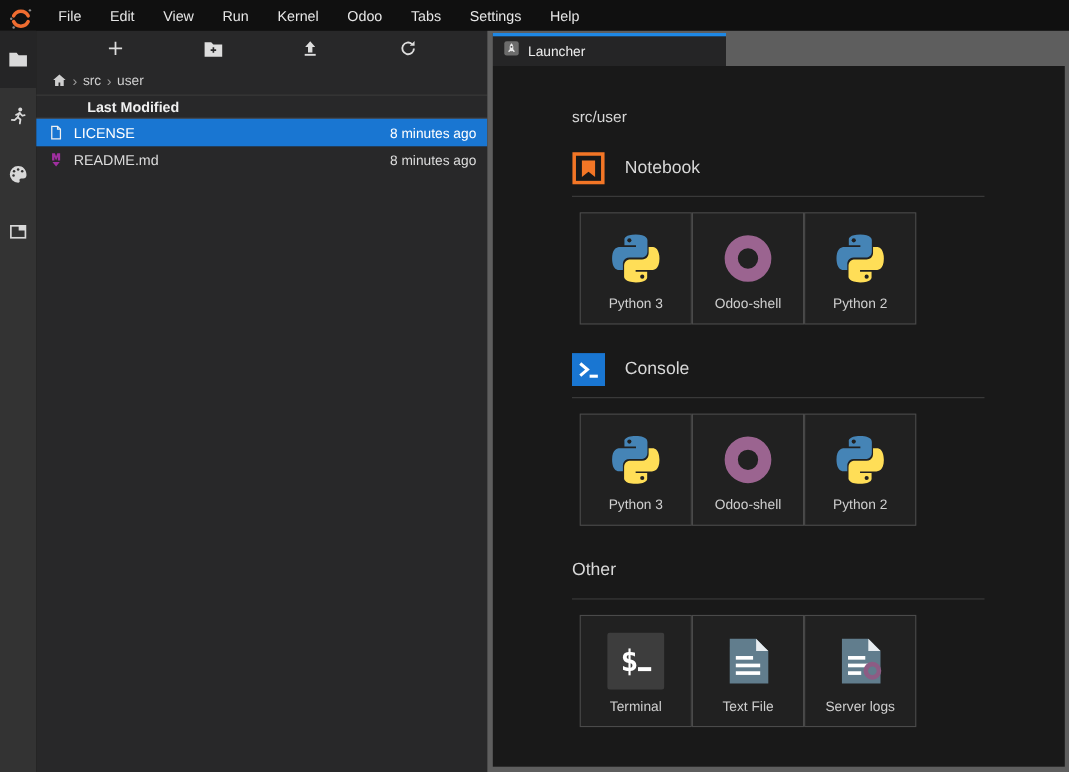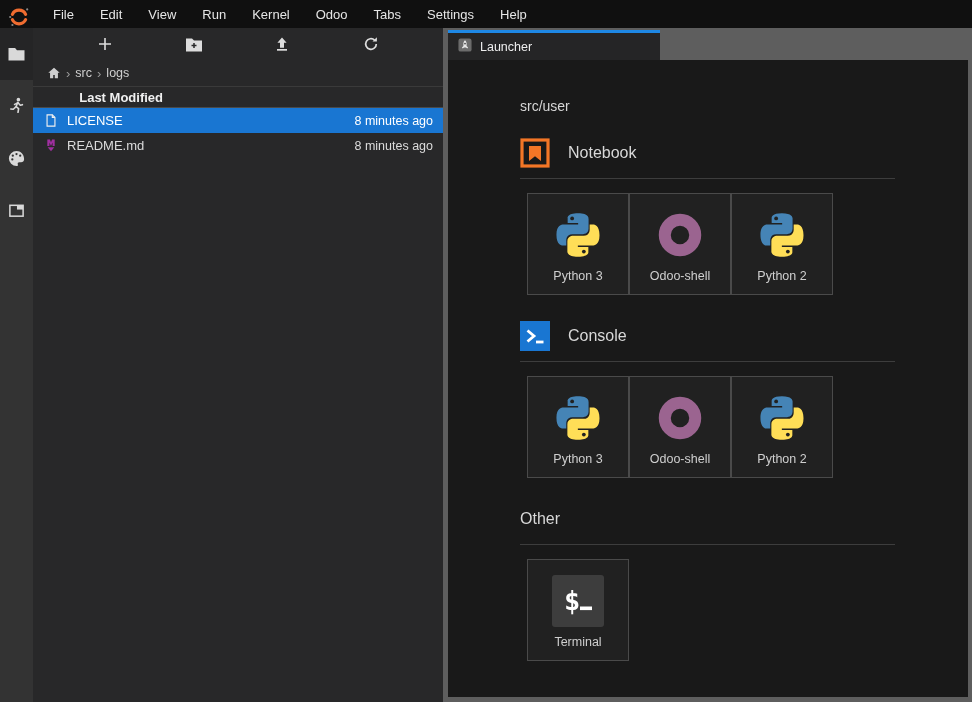--- a/index.html
+++ b/index.html
@@ -176,21 +176,21 @@
         </div>
       <div class="breadcrumb" id="breadcrumb">
           <span style="display: flex; align-items: center;">
             <svg width="14" height="14" viewBox="0 0 16 16">
               <path fill="#cfcfcf" d="M8 2L1.5 7.8h2V14h3.6v-3.6h1.8V14h3.6V7.8h2z"></path>
             </svg>
           </span>
           <span class="crumb-sep">›</span>
           <span class="crumb">src</span>
           <span class="crumb-sep">›</span>
-          <span class="crumb">logs</span>
+          <span class="crumb">user</span>
         </div>
       <div class="fb-header">
         <div class="col-mod">Last Modified</div>
       </div>
       <div class="fb-rows" id="fb-rows">
           <div class="fb-row selected">
             <span class="row-icon">
               <svg width="14" height="15" viewBox="0 0 16 16">
                 <path d="M3.5 1.5h6l3 3v10h-9z" fill="none" stroke="#f0f0f0" stroke-width="1.3"></path>
                 <path d="M9.5 1.5v3h3" fill="none" stroke="#f0f0f0" stroke-width="1.3"></path>
@@ -324,20 +324,45 @@
                 <div class="card">
                   <div class="card-icon">
                     <svg width="52" height="52" viewBox="0 0 52 52">
                       <rect width="52" height="52" rx="3" fill="#3d3d3d"></rect>
                       <text x="12" y="35" font-size="27" font-weight="bold" fill="#ffffff" font-family="DejaVu Sans Mono, monospace">$</text>
                       <rect x="28" y="31.5" width="12" height="3.6" fill="#ffffff"></rect>
                     </svg>
                   </div>
                   <div class="card-label">Terminal</div>
                 </div>
+                <div class="card">
+                  <div class="card-icon">
+                    <svg width="48" height="48" viewBox="0 0 52 52">
+                      <path fill="#617d8d" d="M8 4h26l12 12v32H8z"></path>
+                      <path fill="#e8edf0" d="M34 4l12 12H34z"></path>
+                      <rect x="14" y="21" width="17" height="3.6" fill="#ffffff"></rect>
+                      <rect x="14" y="28.5" width="24" height="3.6" fill="#ffffff"></rect>
+                      <rect x="14" y="36" width="24" height="3.6" fill="#ffffff"></rect>
+                    </svg>
+                  </div>
+                  <div class="card-label">Text File</div>
+                </div>
+                <div class="card">
+                  <div class="card-icon">
+                    <svg width="48" height="48" viewBox="0 0 52 52">
+                      <path fill="#617d8d" d="M8 4h26l12 12v32H8z"></path>
+                      <path fill="#e8edf0" d="M34 4l12 12H34z"></path>
+                      <rect x="14" y="21" width="17" height="3.6" fill="#ffffff"></rect>
+                      <rect x="14" y="28.5" width="20" height="3.6" fill="#ffffff"></rect>
+                      <rect x="14" y="36" width="13" height="3.6" fill="#ffffff"></rect>
+                      <circle cx="38" cy="35.5" r="6.5" fill="none" stroke="#8d5c84" stroke-width="4.5"></circle>
+                    </svg>
+                  </div>
+                  <div class="card-label">Server logs</div>
+                </div>
               </div>
             </div>
           </div>
       </div>
     </div>
 
   </div>
 </div>
 
 </body></html>

